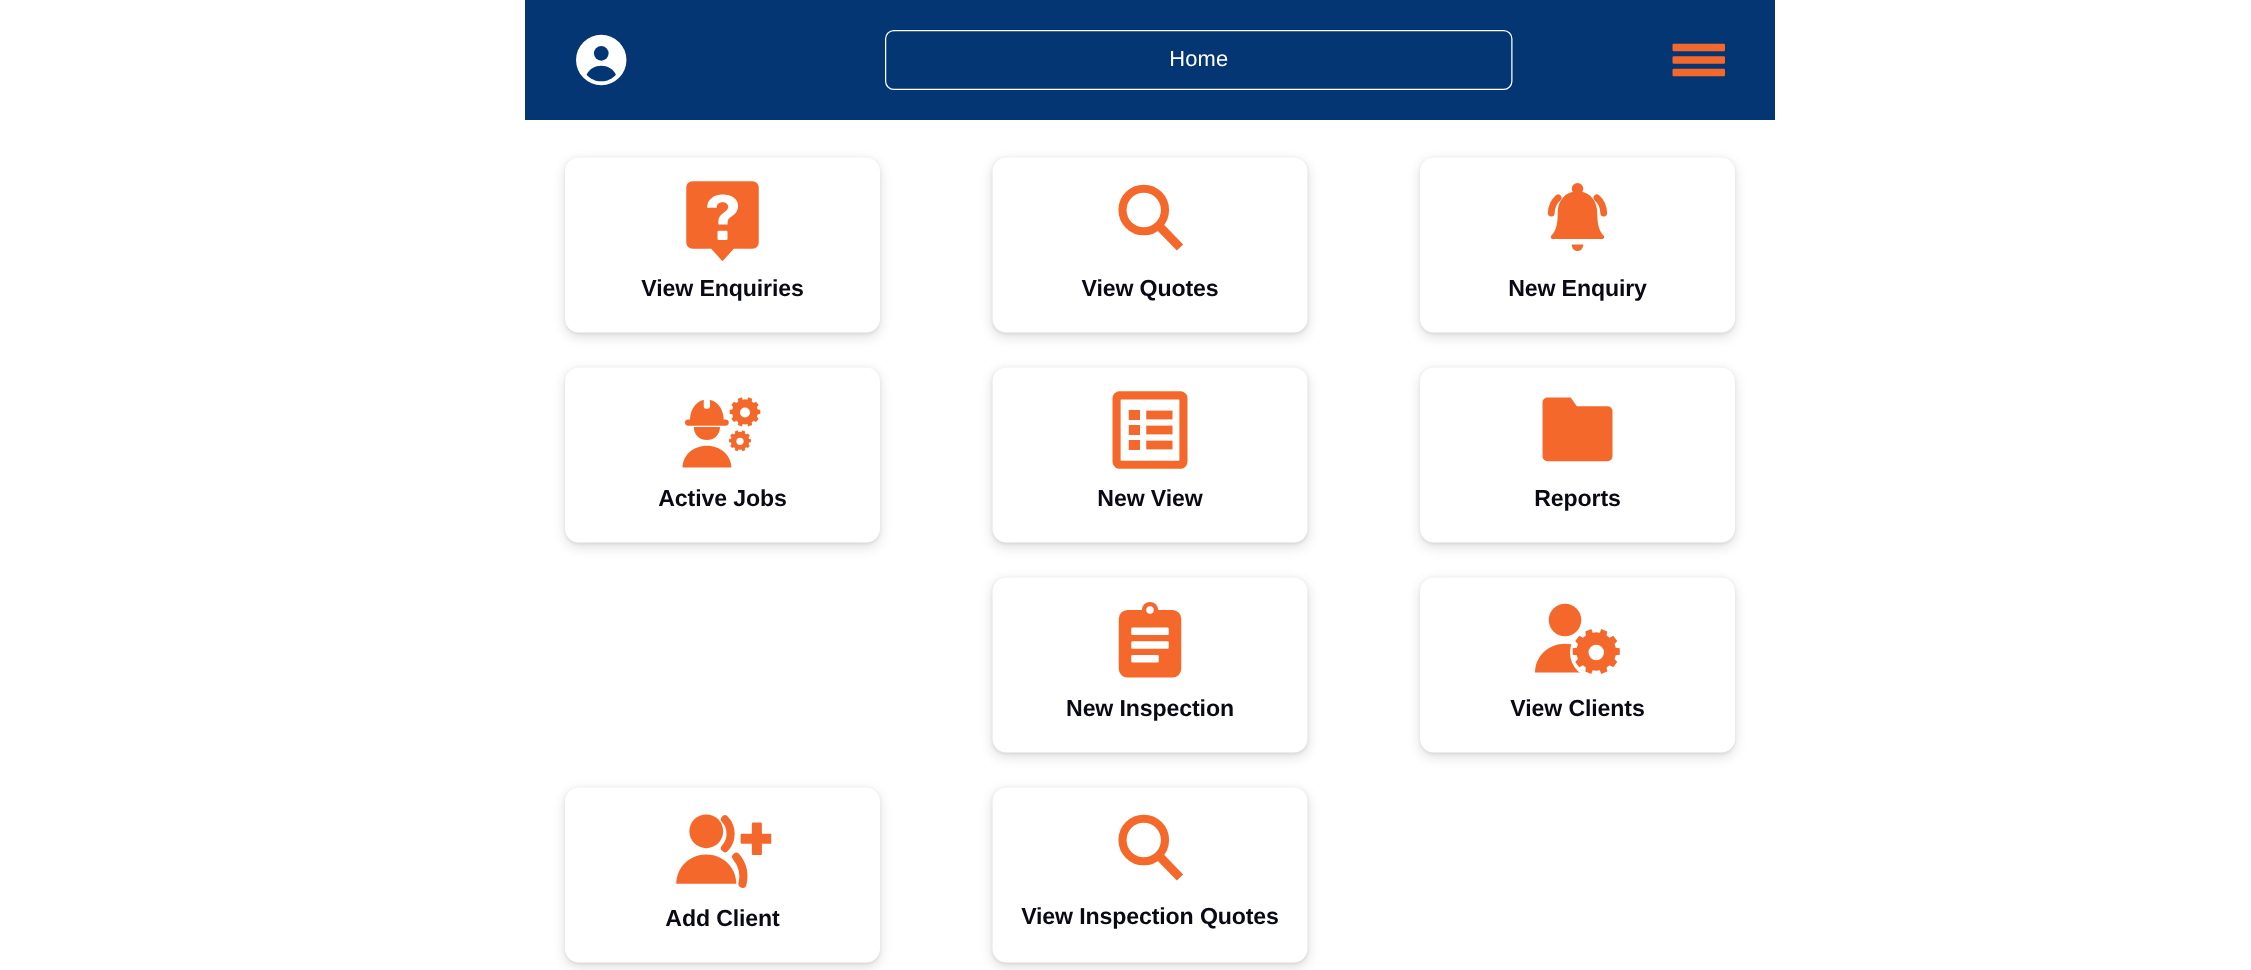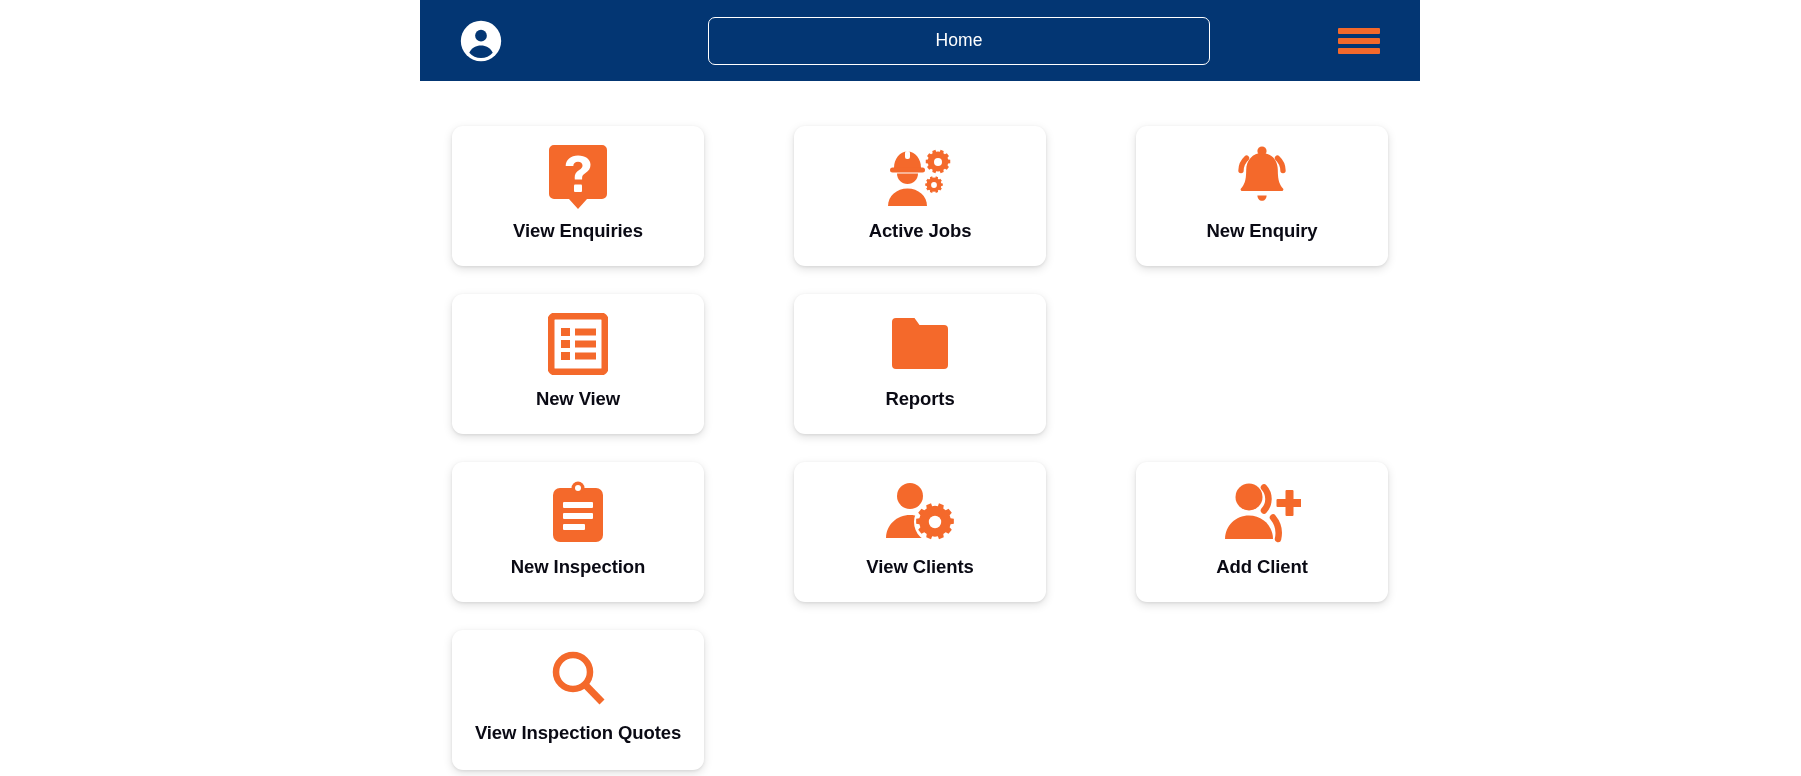--- a/index.html
+++ b/index.html
@@ -18,21 +18,21 @@
     height: 776px;
     background: #ffffff;
   }
 
   
   .header {
     position: absolute;
     left: 420px;
     top: 0;
     width: 1000px;
-    height: 81px;
+    height: 96px;
     background: #033673;
     display: flex;
     align-items: center;
     padding: 0 22px;
   }
 
   .avatar-btn {
     width: 46px;
     height: 46px;
     flex: 0 0 auto;
@@ -171,58 +171,67 @@
       <div class="card-icon">
         <svg width="62" height="66" viewBox="0 0 62 66">
           <path d="M7 2h48a5 5 0 0 1 5 5v44a5 5 0 0 1-5 5H40L31 66l-9-10H7a5 5 0 0 1-5-5V7a5 5 0 0 1 5-5z" fill="#F4692B"></path>
           <path d="M31 12.5c-7.2 0-12.3 4.3-12.3 10.6h7.6c0-2.6 1.9-4.3 4.7-4.3 2.7 0 4.5 1.5 4.5 3.6 0 1.9-.9 2.9-3.3 4.5-3.1 2-4.6 4-4.5 7.6l.1 2.1h7.3v-1.6c0-2.3.9-3.4 3.4-5 3.3-2.1 5-4.7 5-8.2 0-5.6-5-9.3-12.5-9.3z" fill="#ffffff"></path>
           <rect x="27" y="41.5" width="8" height="7.5" rx="1" fill="#ffffff"></rect>
         </svg>
       </div>
       <div class="card-label">View Enquiries</div>
     </div>
 
-
-    <div class="card">
-      <div class="card-icon">
-        <svg width="76" height="64" viewBox="0 0 76 64">
-
-          <path d="M12 24c0-9.4 5.8-16.5 13.5-16.5S39 14.6 39 24z" fill="#F4692B"></path>
-          <rect x="8" y="23.5" width="35" height="5" rx="2.5" fill="#F4692B"></rect>
-          <rect x="23" y="7" width="5" height="8" rx="2" fill="#ffffff"></rect>
-
-          <path d="M15 29.5h21c0 6-4.7 10.5-10.5 10.5S15 35.5 15 29.5z" fill="#F4692B"></path>
-
-          <path d="M6 62c0-10 8.7-17.5 19.5-17.5S45 52 45 62z" fill="#F4692B"></path>
-
-          <g fill="#F4692B" transform="translate(56,18)">
-            <path d="M0-13.5l2.4.4.9-2.6 4 1.7-.4 2.7 2 1.5 2.4-1.3 2.7 3.4-1.8 2.1.8 2.4 2.7.4v4.3l-2.7.4-.8 2.4 1.8 2.1-2.7 3.4-2.4-1.3-2 1.5.4 2.7-4 1.7-.9-2.6-2.4.4-2.4-.4-.9 2.6-4-1.7.4-2.7-2-1.5-2.4 1.3-2.7-3.4 1.8-2.1-.8-2.4-2.7-.4v-4.3l2.7-.4.8-2.4-1.8-2.1 2.7-3.4 2.4 1.3 2-1.5-.4-2.7 4-1.7.9 2.6z" transform="scale(.78)"></path>
-          </g>
-          <circle cx="56" cy="18" r="4" fill="#ffffff"></circle>
-
-          <g fill="#F4692B" transform="translate(52,41)">
-            <path d="M0-13.5l2.4.4.9-2.6 4 1.7-.4 2.7 2 1.5 2.4-1.3 2.7 3.4-1.8 2.1.8 2.4 2.7.4v4.3l-2.7.4-.8 2.4 1.8 2.1-2.7 3.4-2.4-1.3-2 1.5.4 2.7-4 1.7-.9-2.6-2.4.4-2.4-.4-.9 2.6-4-1.7.4-2.7-2-1.5-2.4 1.3-2.7-3.4 1.8-2.1-.8-2.4-2.7-.4v-4.3l2.7-.4.8-2.4-1.8-2.1 2.7-3.4 2.4 1.3 2-1.5-.4-2.7 4-1.7.9 2.6z" transform="scale(.56)"></path>
-          </g>
-          <circle cx="52" cy="41" r="2.9" fill="#ffffff"></circle>
-        </svg>
-      </div>
-      <div class="card-label">Active Jobs</div>
+    <div class="card">
+      <div class="card-icon">
+        <svg width="66" height="66" viewBox="0 0 66 66">
+          <circle cx="28" cy="25" r="17" fill="none" stroke="#F4692B" stroke-width="6.5"></circle>
+          <line x1="40" y1="37.5" x2="57" y2="55" stroke="#F4692B" stroke-width="7" stroke-linecap="butt"></line>
+        </svg>
+      </div>
+      <div class="card-label">View Quotes</div>
     </div>
 
     <div class="card">
       <div class="card-icon">
         <svg width="68" height="64" viewBox="0 0 68 64">
           <path d="M34 9c-9.4 0-15.8 7.4-15.8 17.1 0 11.2-2.2 15.2-5.2 18.4-.9 1-.2 2.6 1.2 2.6h39.6c1.4 0 2.1-1.6 1.2-2.6-3-3.2-5.2-7.2-5.2-18.4C49.8 16.4 43.4 9 34 9z" fill="#F4692B"></path>
           <circle cx="34" cy="7" r="4.6" fill="#F4692B"></circle>
           <path d="M29.4 51.5h9.2c0 3-2 5.3-4.6 5.3s-4.6-2.3-4.6-5.3z" fill="#F4692B"></path>
           <path d="M13 26.5a17 17 0 0 1 5.5-12.3" fill="none" stroke="#F4692B" stroke-width="5.4" stroke-linecap="round"></path>
           <path d="M55 26.5a17 17 0 0 0-5.5-12.3" fill="none" stroke="#F4692B" stroke-width="5.4" stroke-linecap="round"></path>
         </svg>
       </div>
       <div class="card-label">New Enquiry</div>
+    </div>
+
+    <div class="card">
+      <div class="card-icon">
+        <svg width="76" height="64" viewBox="0 0 76 64">
+
+          <path d="M12 24c0-9.4 5.8-16.5 13.5-16.5S39 14.6 39 24z" fill="#F4692B"></path>
+          <rect x="8" y="23.5" width="35" height="5" rx="2.5" fill="#F4692B"></rect>
+          <rect x="23" y="7" width="5" height="8" rx="2" fill="#ffffff"></rect>
+
+          <path d="M15 29.5h21c0 6-4.7 10.5-10.5 10.5S15 35.5 15 29.5z" fill="#F4692B"></path>
+
+          <path d="M6 62c0-10 8.7-17.5 19.5-17.5S45 52 45 62z" fill="#F4692B"></path>
+
+          <g fill="#F4692B" transform="translate(56,18)">
+            <path d="M0-13.5l2.4.4.9-2.6 4 1.7-.4 2.7 2 1.5 2.4-1.3 2.7 3.4-1.8 2.1.8 2.4 2.7.4v4.3l-2.7.4-.8 2.4 1.8 2.1-2.7 3.4-2.4-1.3-2 1.5.4 2.7-4 1.7-.9-2.6-2.4.4-2.4-.4-.9 2.6-4-1.7.4-2.7-2-1.5-2.4 1.3-2.7-3.4 1.8-2.1-.8-2.4-2.7-.4v-4.3l2.7-.4.8-2.4-1.8-2.1 2.7-3.4 2.4 1.3 2-1.5-.4-2.7 4-1.7.9 2.6z" transform="scale(.78)"></path>
+          </g>
+          <circle cx="56" cy="18" r="4" fill="#ffffff"></circle>
+
+          <g fill="#F4692B" transform="translate(52,41)">
+            <path d="M0-13.5l2.4.4.9-2.6 4 1.7-.4 2.7 2 1.5 2.4-1.3 2.7 3.4-1.8 2.1.8 2.4 2.7.4v4.3l-2.7.4-.8 2.4 1.8 2.1-2.7 3.4-2.4-1.3-2 1.5.4 2.7-4 1.7-.9-2.6-2.4.4-2.4-.4-.9 2.6-4-1.7.4-2.7-2-1.5-2.4 1.3-2.7-3.4 1.8-2.1-.8-2.4-2.7-.4v-4.3l2.7-.4.8-2.4-1.8-2.1 2.7-3.4 2.4 1.3 2-1.5-.4-2.7 4-1.7.9 2.6z" transform="scale(.56)"></path>
+          </g>
+          <circle cx="52" cy="41" r="2.9" fill="#ffffff"></circle>
+        </svg>
+      </div>
+      <div class="card-label">Active Jobs</div>
     </div>
 
     <div class="card">
       <div class="card-icon">
         <svg width="60" height="62" viewBox="0 0 60 62">
           <rect x="3" y="3" width="54" height="56" rx="4" fill="none" stroke="#F4692B" stroke-width="7"></rect>
           <rect x="13" y="15" width="9" height="8" fill="#F4692B"></rect>
           <rect x="27" y="15.5" width="21" height="7" fill="#F4692B"></rect>
           <rect x="13" y="27" width="9" height="8" fill="#F4692B"></rect>
           <rect x="27" y="27.5" width="21" height="7" fill="#F4692B"></rect>

